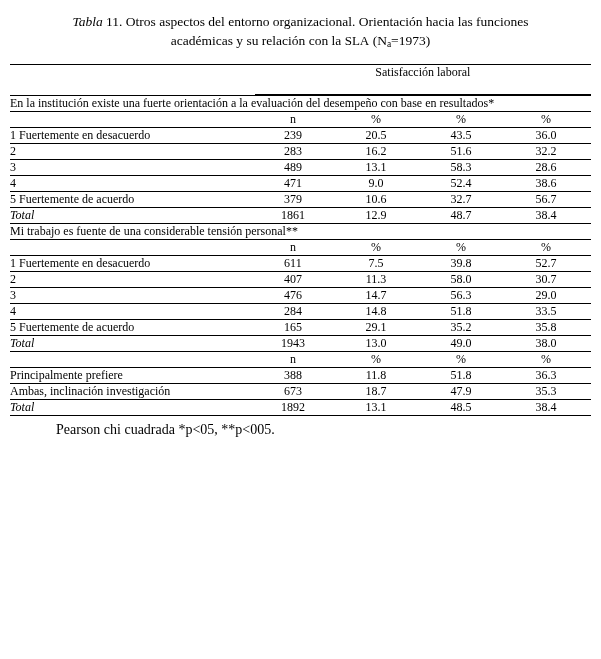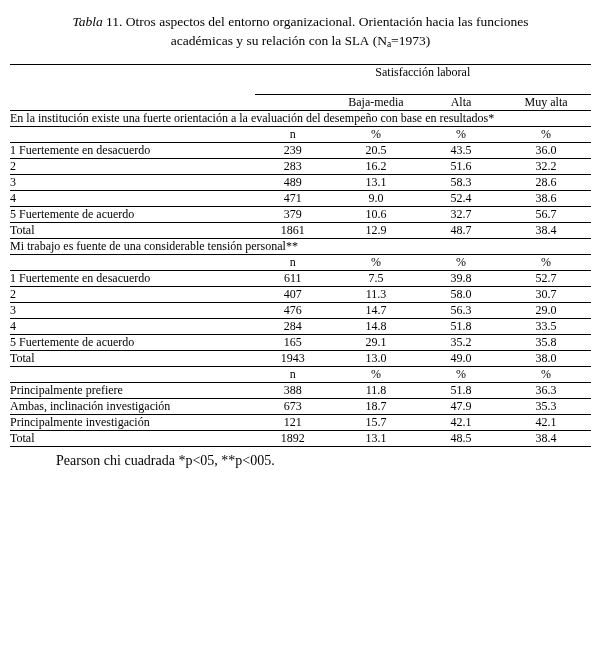--- a/index.html
+++ b/index.html
@@ -81,20 +81,21 @@
     display: inline-block;
     border-bottom: 0.8px solid #000;
     padding: 0 0 14px 0;
     width: 100%;
   }
   .subhead td {
     padding: 4px 0 4px 0;
     text-align: center;
   }
   .total-row .cell-label {
+    font-style: italic;
     margin-left: 18px;
   }
   .footnote {
     font-size: 14px;
     padding: 6px 0 0 46px;
   }
   .hdr-cols td {
     text-align: center;
     padding: 3px 0 5px 0;
   }
@@ -121,27 +122,20 @@
     </colgroup>
     <tbody>
 
       <tr class="rule-top">
         <td class="cell-label"></td>
         <td class="span-head" colspan="4">
           <span class="underline-span">Satisfacción laboral</span>
         </td>
       </tr>
 
-      <tr class="hdr-cols">
-        <td class="cell-label"></td>
-        <td></td>
-        <td>Baja-media</td>
-        <td>Alta</td>
-        <td>Muy alta</td>
-      </tr>
 
       <tr class="group-head rule-thin">
         <td colspan="5">En la institución existe una fuerte orientación a la evaluación del desempeño con base en resultados*</td>
       </tr>
       <tr class="subhead rule-thin">
         <td class="cell-label"></td>
         <td>n</td>
         <td>%</td>
         <td>%</td>
         <td>%</td>
@@ -259,27 +253,20 @@
         <td class="cell-num">51.8</td>
         <td class="cell-num">36.3</td>
       </tr>
       <tr class="rule-thin">
         <td class="cell-label">Ambas, inclinación investigación</td>
         <td class="cell-num">673</td>
         <td class="cell-num">18.7</td>
         <td class="cell-num">47.9</td>
         <td class="cell-num">35.3</td>
       </tr>
-      <tr class="rule-thin">
-        <td class="cell-label">Principalmente investigación</td>
-        <td class="cell-num">121</td>
-        <td class="cell-num">15.7</td>
-        <td class="cell-num">42.1</td>
-        <td class="cell-num">42.1</td>
-      </tr>
       <tr class="rule-thin rule-bottom total-row">
         <td class="cell-label">Total</td>
         <td class="cell-num">1892</td>
         <td class="cell-num">13.1</td>
         <td class="cell-num">48.5</td>
         <td class="cell-num">38.4</td>
       </tr>
 
     </tbody>
   </table>

